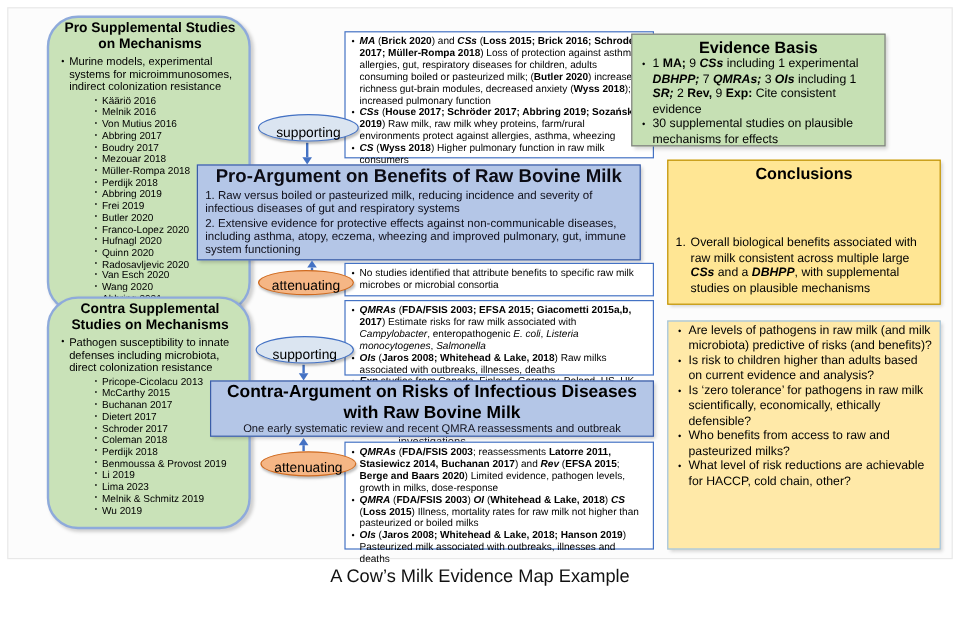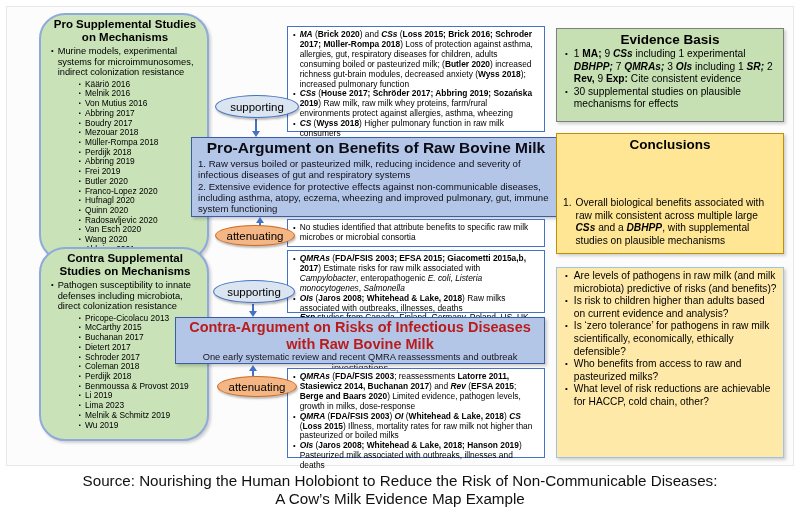--- a/index.html
+++ b/index.html
@@ -20,27 +20,27 @@
 
   
   .wbox{background:#ffffff;border:1.2px solid #4472c4;padding:3px 5px;}
   .brow{display:flex;gap:4px;font-size:8.4px;line-height:9.9px;text-align:left;}
   .bmark{font-size:7.5px;line-height:9.9px;}
 
   
   .argbox{background:#b4c6e7;border:1.5px solid #3a5da8;padding:1px 6px;text-align:center;
           box-shadow:2px 2px 3px rgba(0,0,0,.2);}
   .argtitle{font-weight:bold;font-size:15.5px;line-height:18px;color:#0b0b14;}
-  .argtitle2{font-weight:bold;font-size:14.5px;line-height:16.5px;color:#b91c1c;}
+  .argtitle2{font-weight:bold;font-size:14.5px;line-height:16.5px;color:#000000;}
   .argsub{font-size:10.3px;line-height:12.5px;color:#14141f;}
   .argsub2{font-size:9.3px;line-height:11px;color:#14141f;}
   .argpoints{text-align:left;font-size:9.6px;line-height:11.3px;color:#0f0f1a;margin-top:1px;}
 
   
-  .ellipse{border-radius:50%;display:flex;align-items:center;justify-content:center;
+  .ellipse{border-radius:50%;display:flex;align-items:flex-end;justify-content:center;
            font-size:11.5px;z-index:2;box-shadow:1px 2px 2px rgba(0,0,0,.25);}
   .support{background:#dbe5f1;border:1.5px solid #4472c4;}
   .atten{background:#f5b685;border:1.5px solid #cf6a1f;}
 
   
   .rbox{padding:2px 6px;box-shadow:2px 2px 3px rgba(0,0,0,.18);}
   .evidence{background:#c6e0b4;border:1.2px solid #7f7f7f;}
   .conclusions{background:#ffe694;border:1.5px solid #bf9000;}
   .uncertain{background:#ffe9a8;border:1.5px solid #9dc3e6;}
   .rtitle{font-weight:bold;text-align:center;font-size:13.5px;line-height:17px;}
@@ -222,21 +222,21 @@
         </div>
         </div>
     </div>
 
     <div class="abs ellipse support" style="left:208px;top:88px;width:84px;height:23px;">
       <span>supporting</span>
     </div>
     <div class="aline" style="left:248px;top:112px;height:12px;"></div>
     <div class="ahead-down" style="left:245px;top:124px;"></div>
 
-    <div class="abs argbox" style="left:184px;top:130px;width:370px;height:80px;">
+    <div class="abs argbox" style="left:157px;top:130px;width:370px;height:80px;">
       <div class="argtitle">Pro-Argument on Benefits of Raw Bovine Milk</div>
       <div class="argpoints">
           <div>1. Raw versus boiled or pasteurized milk, reducing incidence and severity of infectious diseases of gut and respiratory systems</div>
           <div>2. Extensive evidence for protective effects against non-communicable diseases, including asthma, atopy, eczema, wheezing and improved pulmonary, gut, immune system functioning</div>
         </div>
     </div>
 
     <div class="ahead-up" style="left:249px;top:210px;"></div>
     <div class="aline" style="left:252px;top:216px;height:3px;"></div>
     <div class="abs ellipse atten" style="left:208px;top:218px;width:80px;height:21px;">
@@ -296,21 +296,21 @@
           <span class="bmark">•</span>
           <span><span style="font-weight: bold; font-style: italic;">QMRA</span><span> (</span><span style="font-weight: bold;">FDA/FSIS 2003</span><span>) </span><span style="font-weight: bold; font-style: italic;">OI</span><span> (</span><span style="font-weight: bold;">Whitehead &amp; Lake, 2018</span><span>) </span><span style="font-weight: bold; font-style: italic;">CS</span><span> (</span><span style="font-weight: bold;">Loss 2015</span><span>) Illness, mortality rates for raw milk not higher than pasteurized or boiled milks</span></span>
         </div>
           <div class="brow">
           <span class="bmark">•</span>
           <span><span style="font-weight: bold; font-style: italic;">OIs</span><span> (</span><span style="font-weight: bold;">Jaros 2008; Whitehead &amp; Lake, 2018; Hanson 2019</span><span>) Pasteurized milk associated with outbreaks, illnesses and deaths</span></span>
         </div>
         </div>
     </div>
 
-    <div class="abs rbox evidence" style="left:549px;top:21px;width:228px;height:94px;">
+    <div class="abs rbox evidence" style="left:519px;top:21px;width:212px;height:94px;">
       <div class="rtitle">Evidence Basis</div>
       <div>
           <div class="rrow">
           <span class="rmark">•</span>
           <span><span>1 </span><span style="font-weight: bold;">MA;</span><span> 9 </span><span style="font-weight: bold; font-style: italic;">CSs</span><span> including 1 experimental </span><span style="font-weight: bold; font-style: italic;">DBHPP;</span><span> 7 </span><span style="font-weight: bold; font-style: italic;">QMRAs;</span><span> 3 </span><span style="font-weight: bold; font-style: italic;">OIs</span><span> including 1 </span><span style="font-weight: bold; font-style: italic;">SR;</span><span> 2 </span><span style="font-weight: bold;">Rev,</span><span> 9 </span><span style="font-weight: bold;">Exp:</span><span> Cite consistent evidence</span></span>
         </div>
           <div class="rrow">
           <span class="rmark">•</span>
           <span><span>30 supplemental studies on plausible mechanisms for effects</span></span>
         </div>
@@ -350,16 +350,15 @@
           <div class="rrow">
           <span class="rmark">•</span>
           <span>What level of risk reductions are achievable for HACCP, cold chain, other?</span>
         </div>
         </div>
     </div>
 
   </div>
 
   <div class="caption">
-    <div>Source: Nourishing the Human Holobiont to Reduce the Risk of Non-Communicable Diseases:</div>
     <div>A Cow’s Milk Evidence Map Example</div>
   </div>
 </div>
 
 </body></html>

